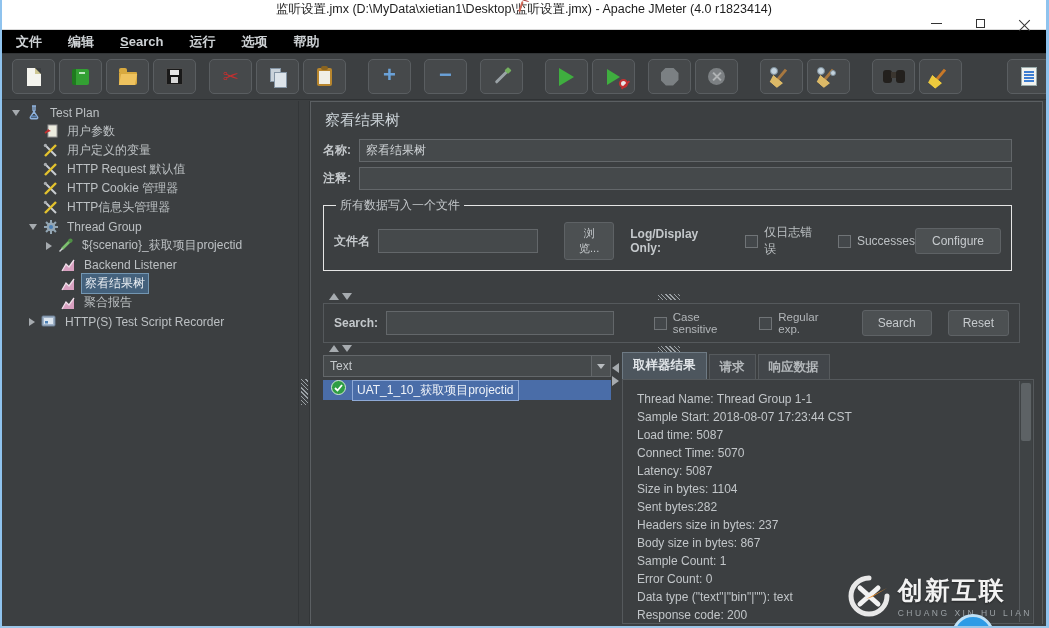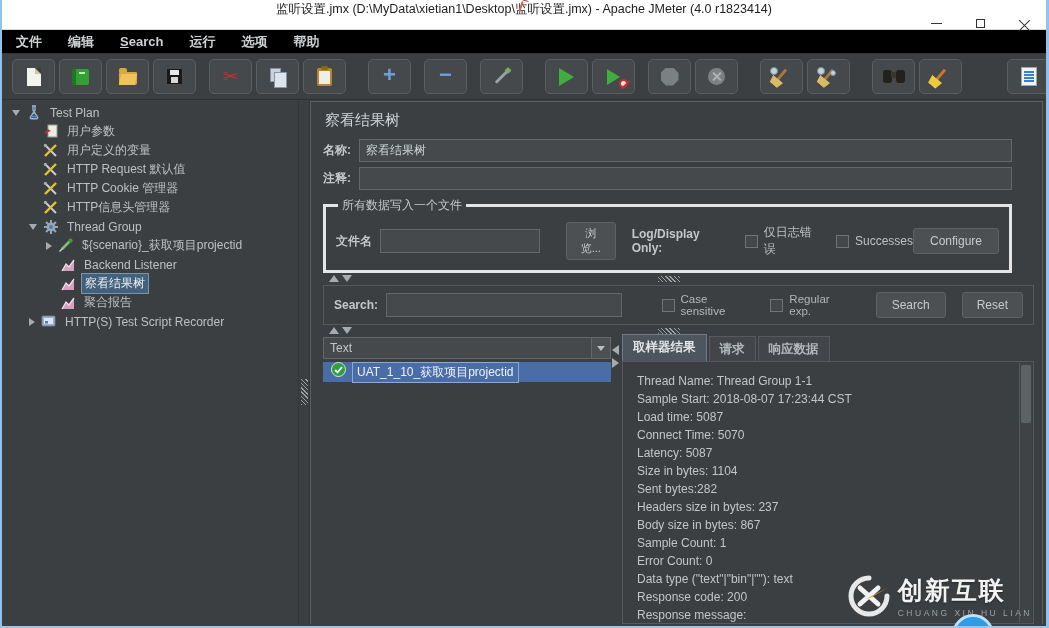--- a/index.html
+++ b/index.html
@@ -91,40 +91,40 @@
   .grip-v { position:absolute; top:278px; left:2px; width:7px; height:26px;
             background:repeating-linear-gradient(45deg,#9aa0a4 0 1px,transparent 1px 3px); }
 
   
   .main { flex:1; border:1px solid #5b5f62; border-bottom:none; display:flex; flex-direction:column; padding:6px 8px 0 12px; min-width:0; }
   .panel-title { font-size:15px; color:#ced5da; padding:3px 0 9px 2px; }
   .frow { display:flex; align-items:center; margin-bottom:5px; padding-right:22px; }
   .flabel { font-size:12px; font-weight:bold; color:#c4c8cb; margin-right:8px; flex:none; }
   .tinput { flex:1; height:23px; background:#45494b; border:1px solid #63676a; color:#ced2d5; font-size:12px; padding:0 6px; font-family:inherit; min-width:0; }
 
-  fieldset.filegroup { border:3px solid #e5e5e5; margin:2px 22px 0 0; padding:8px 8px 10px 10px; }
+  fieldset.filegroup { border:1px solid #e5e5e5; margin:2px 22px 20px 0; padding:8px 8px 10px 10px; }
   fieldset.filegroup legend { font-size:12px; color:#c4c8cb; padding:0 4px; margin-left:2px; }
   .fg-row { display:flex; align-items:center; }
   .fg-input { width:160px; height:24px; background:#45494b; border:1px solid #63676a; color:#ced2d5; font-size:12px; padding:0 6px; font-family:inherit; }
   .btn { background:#4c5052; border:1px solid #5e6265; border-radius:3px; color:#c6cacd; font-size:12px; font-family:inherit; padding:4px 13px; }
   .btn-browse { font-size:11px; padding:3px 9px; margin-left:26px; }
   .bold-label { font-size:12px; font-weight:bold; color:#c4c8cb; margin-left:16px; }
   .cb { width:13px; height:13px; background:#43474a; border:1px solid #707477; flex:none; }
   .cb-wrap { display:flex; align-items:center; margin-left:16px; }
   .cb-label { font-size:12px; color:#bcc0c3; margin-left:6px; }
   .btn-configure { margin-left:auto; margin-right:2px; padding:5px 16px; }
 
   .hsplit { height:12px; position:relative; margin-right:14px; }
   .hs-arrows { position:absolute; left:6px; top:2px; display:flex; }
   .hs-up { width:0;height:0;border-style:solid;border-width:0 5px 7px 5px;border-color:transparent transparent #a6abaf transparent; margin-right:3px; }
   .hs-down { width:0;height:0;border-style:solid;border-width:7px 5px 0 5px;border-color:#a6abaf transparent transparent transparent; }
   .grip-h { position:absolute; left:48%; top:3px; width:22px; height:6px;
             background:repeating-linear-gradient(45deg,#9aa0a4 0 1px,transparent 1px 3px); }
 
-  .searchpanel { border:1px solid #55595c; height:40px; display:flex; align-items:center; padding:16px 10px; }
+  .searchpanel { border:1px solid #55595c; margin-right:14px; height:40px; display:flex; align-items:center; padding:16px 10px; }
   .search-input { width:238px; height:24px; background:#45494b; border:1px solid #63676a; color:#ced2d5; font-size:12px; padding:0 6px; font-family:inherit; margin-right:24px; }
   .cb-wrap.sm .cb-label { font-size:11.5px; color:#b2b6b9; }
   .btn-search { margin-left:22px; padding:5px 15px; }
   .btn-reset { margin-left:16px; padding:5px 14px; }
 
   
   .lower { flex:1; display:flex; min-height:0; margin-right:0; }
   .rt-left { width:288px; flex:none; display:flex; flex-direction:column; }
   .combo { height:22px; display:flex; border:1px solid #63676a; background:#45494b; }
   .combo-val { flex:1; font-size:12px; color:#c4c8cb; padding:3px 6px; }

